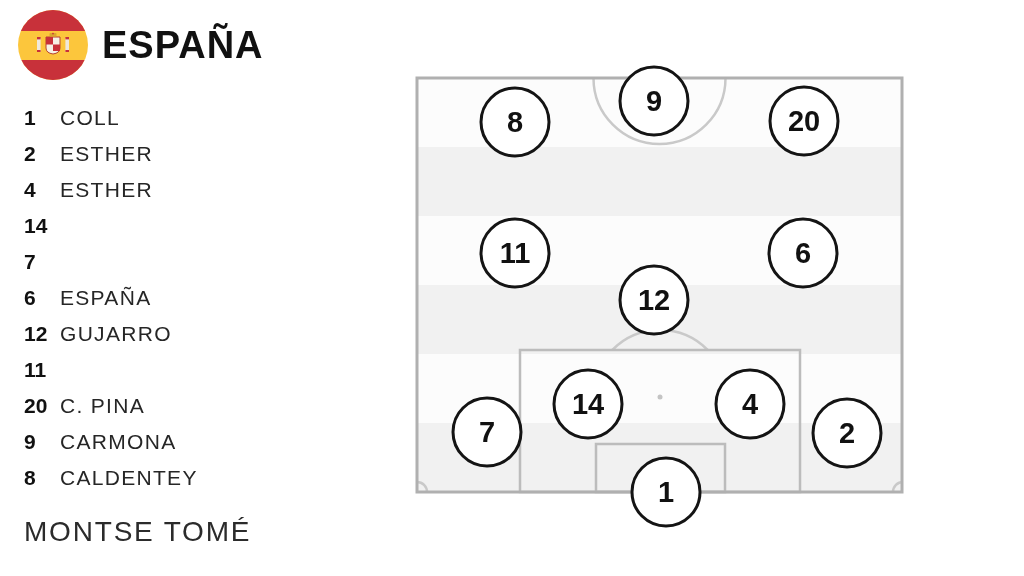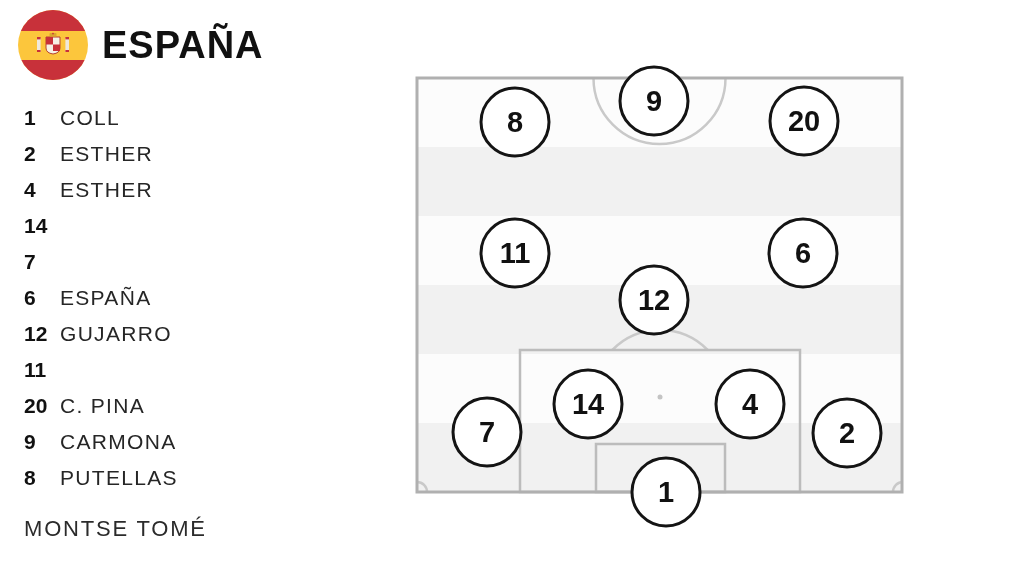--- a/index.html
+++ b/index.html
@@ -8,21 +8,21 @@
 
   
   .header{position:absolute;left:18px;top:10px;display:flex;align-items:center;gap:14px;}
   .flag{width:70px;height:70px;display:block;}
   .title{font-size:38px;font-weight:800;letter-spacing:1px;color:#111;}
 
   
   .squad{position:absolute;left:24px;top:100px;}
   .row{display:flex;align-items:center;height:36px;font-size:21px;letter-spacing:1.3px;color:#262626;}
   .row .num{font-weight:700;width:36px;flex:0 0 36px;color:#111;letter-spacing:0;}
-  .coach{position:absolute;left:24px;top:516px;font-size:22px;letter-spacing:1.8px;color:#2b2b2b;}
+  .coach{position:absolute;left:24px;top:516px;font-size:28px;letter-spacing:1.8px;color:#2b2b2b;}
 
   
   .pitch-wrap{position:absolute;left:410px;top:60px;width:500px;height:510px;}
   .pitch-line{fill:none;stroke:#bcbcbc;stroke-width:2.5;}
   .pitch-arc{fill:none;stroke:#c9c9c9;stroke-width:2.5;}
   .pitch-border{fill:none;stroke:#b0b0b0;stroke-width:3;}
   .stripe-a{fill:#fcfcfc;}
   .stripe-b{fill:#f1f1f1;}
   .marker circle{fill:#ffffff;stroke:#141414;stroke-width:3;}
   .marker text{font-family:"Liberation Sans",sans-serif;font-weight:700;font-size:29px;
@@ -96,21 +96,21 @@
     <div class="row">
         <span class="num">20</span>
         <span class="name">C. PINA</span>
       </div>
     <div class="row">
         <span class="num">9</span>
         <span class="name">CARMONA</span>
       </div>
     <div class="row">
         <span class="num">8</span>
-        <span class="name">PUTELLAS</span>
+        <span class="name">CALDENTEY</span>
       </div>
   </div>
 
   <div class="coach">MONTSE TOMÉ</div>
 
   <svg class="pitch-wrap" viewBox="0 0 500 510">
 
     <g>
       <rect class="stripe-a" x="7" y="18" width="485" height="69"></rect>
       <rect class="stripe-b" x="7" y="87" width="485" height="69"></rect>

